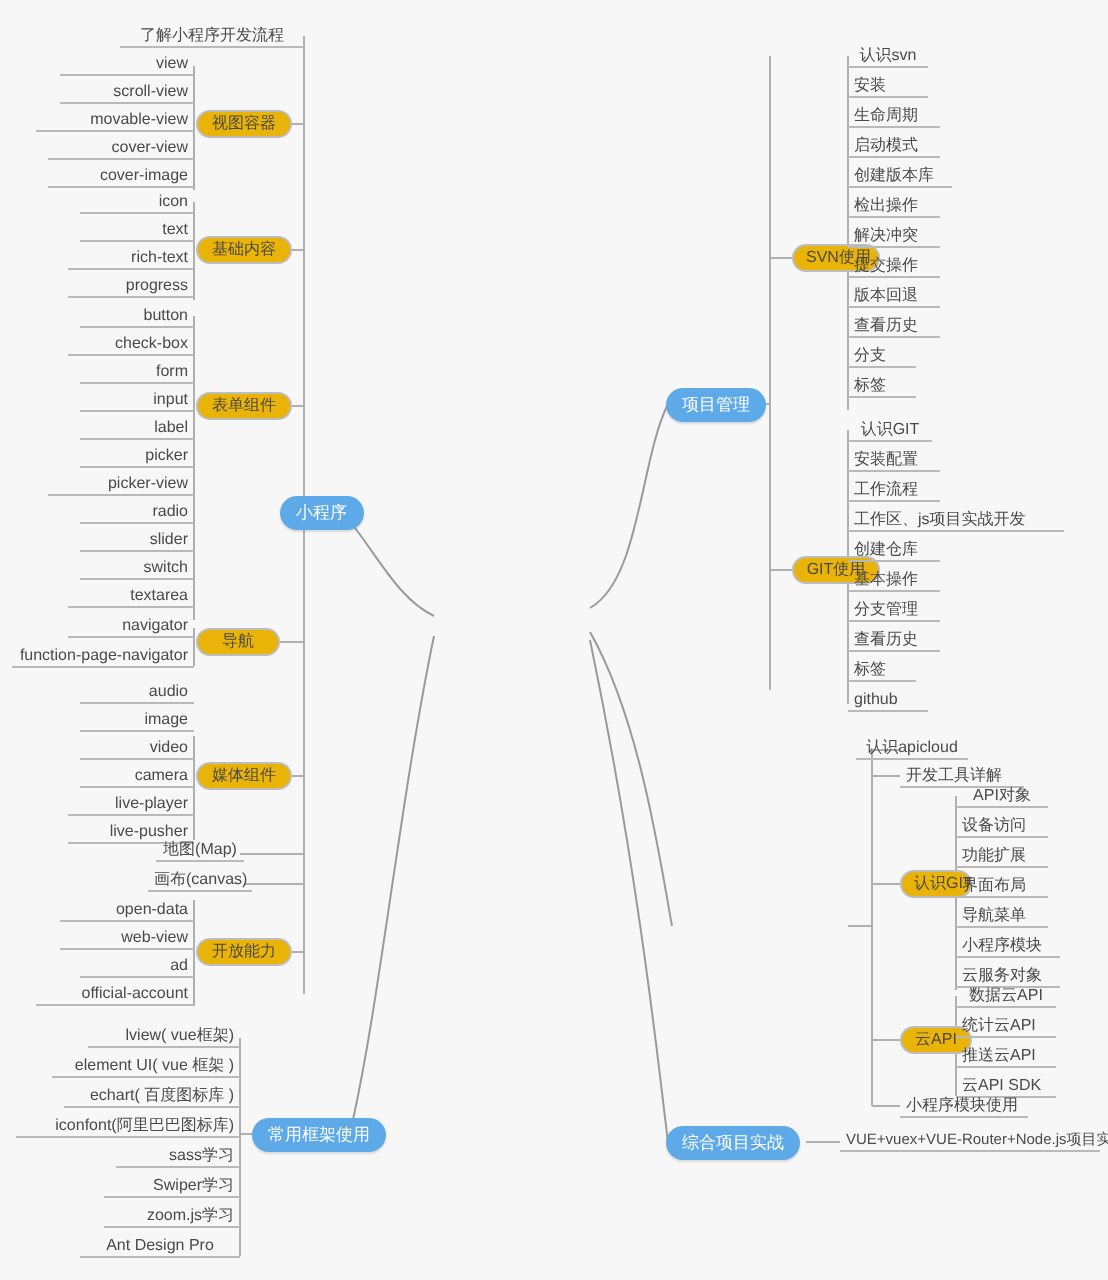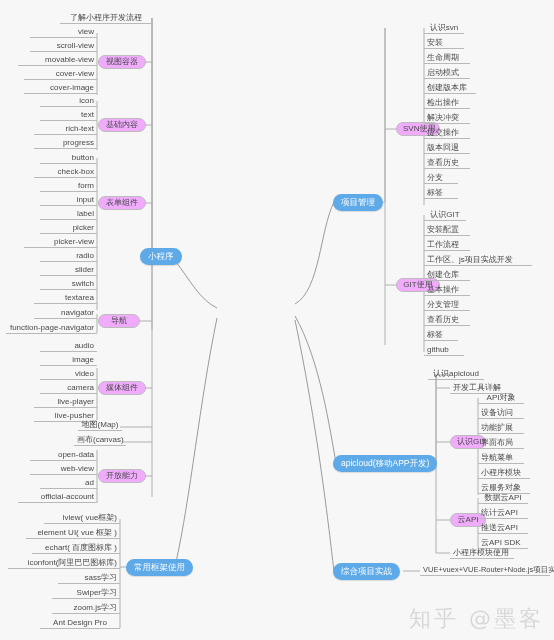--- a/index.html
+++ b/index.html
@@ -31,21 +31,21 @@
   }
   .leaf.l{ text-align:left; }
   .leaf.c{ text-align:center; }
 
   
   .pill{
     font-size:8px;
     color:#4a4a4a;
     border:1px solid #bdbdbd;
     border-radius:9px;
-    background:#f0abfc;
+    background:#eab308;
     padding:2px 6px;
     text-align:center;
   }
   
   .bluepill{
     font-size:8.5px;
     color:#ffffff;
     background:#5ea9e8;
     border-radius:11px;
     padding:4px 8px;
@@ -214,21 +214,20 @@
   <div class="node leaf l" style="left:424px;top:225px;width:46px;">安装配置</div>
   <div class="node leaf l" style="left:424px;top:240px;width:46px;">工作流程</div>
   <div class="node leaf l" style="left:424px;top:255px;width:108px;">工作区、js项目实战开发</div>
   <div class="node leaf l" style="left:424px;top:270px;width:46px;">创建仓库</div>
   <div class="node leaf l" style="left:424px;top:285px;width:46px;">基本操作</div>
   <div class="node leaf l" style="left:424px;top:300px;width:46px;">分支管理</div>
   <div class="node leaf l" style="left:424px;top:315px;width:46px;">查看历史</div>
   <div class="node leaf l" style="left:424px;top:330px;width:34px;">标签</div>
   <div class="node leaf l" style="left:424px;top:345px;width:40px;">github</div>
 
-  <div class="node bluepill" style="left:333px;top:455px;">apicloud(移动APP开发)</div>
   <div class="node leaf c" style="left:428px;top:369px;width:56px;">认识apicloud</div>
   <div class="node leaf l" style="left:450px;top:383px;width:62px;">开发工具详解</div>
 
   <div class="node pill" style="left:450px;top:435px;width:36px;">认识GIT</div>
   <div class="node leaf c" style="left:478px;top:393px;width:46px;">API对象</div>
   <div class="node leaf l" style="left:478px;top:408px;width:46px;">设备访问</div>
   <div class="node leaf l" style="left:478px;top:423px;width:46px;">功能扩展</div>
   <div class="node leaf l" style="left:478px;top:438px;width:46px;">界面布局</div>
   <div class="node leaf l" style="left:478px;top:453px;width:46px;">导航菜单</div>
   <div class="node leaf l" style="left:478px;top:468px;width:52px;">小程序模块</div>
@@ -238,14 +237,13 @@
   <div class="node leaf c" style="left:478px;top:493px;width:50px;">数据云API</div>
   <div class="node leaf l" style="left:478px;top:508px;width:50px;">统计云API</div>
   <div class="node leaf l" style="left:478px;top:523px;width:50px;">推送云API</div>
   <div class="node leaf l" style="left:478px;top:538px;width:50px;">云API SDK</div>
 
   <div class="node leaf l" style="left:450px;top:548px;width:64px;">小程序模块使用</div>
 
   <div class="node bluepill" style="left:333px;top:563px;">综合项目实战</div>
   <div class="node leaf l" style="left:420px;top:565px;width:130px;font-size:7.5px;">VUE+vuex+VUE-Router+Node.js项目实战开发</div>
 
-  <div class="watermark">知乎 @墨客</div>
 </div>
 
 </body></html>

